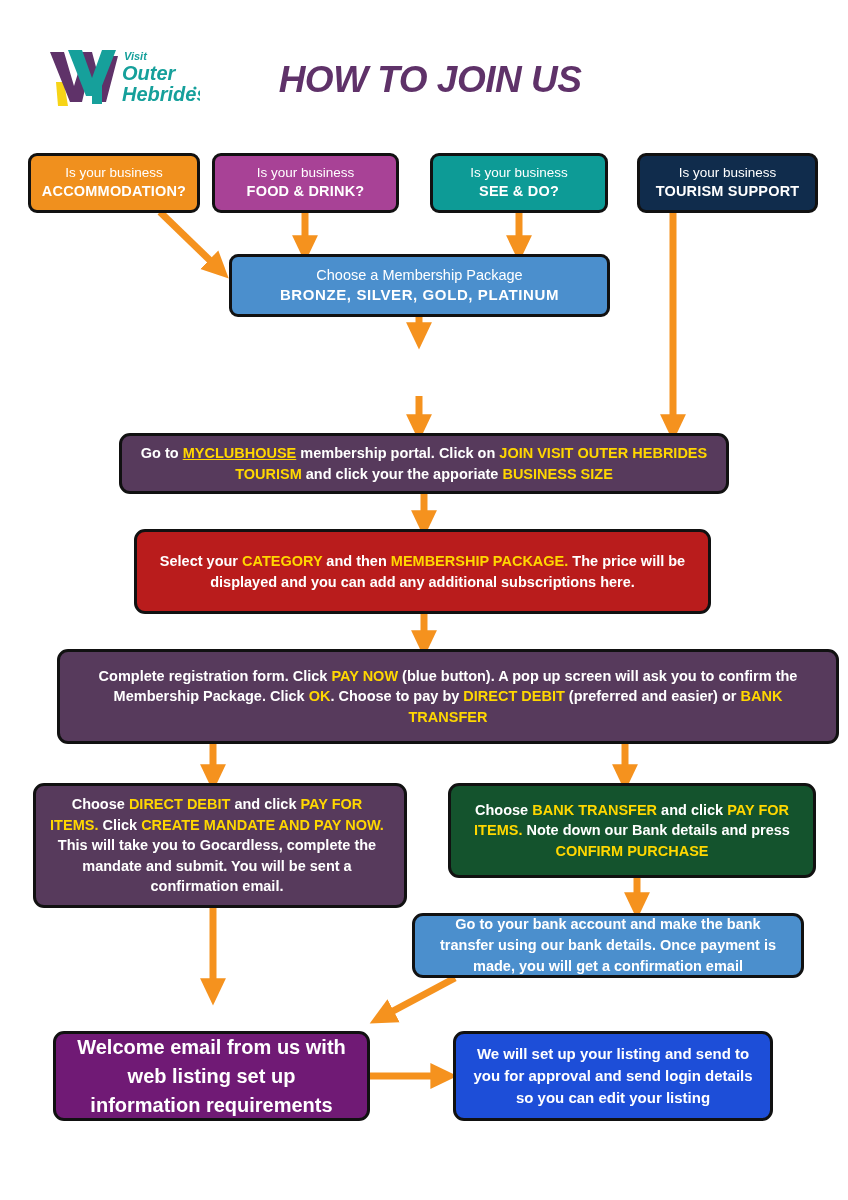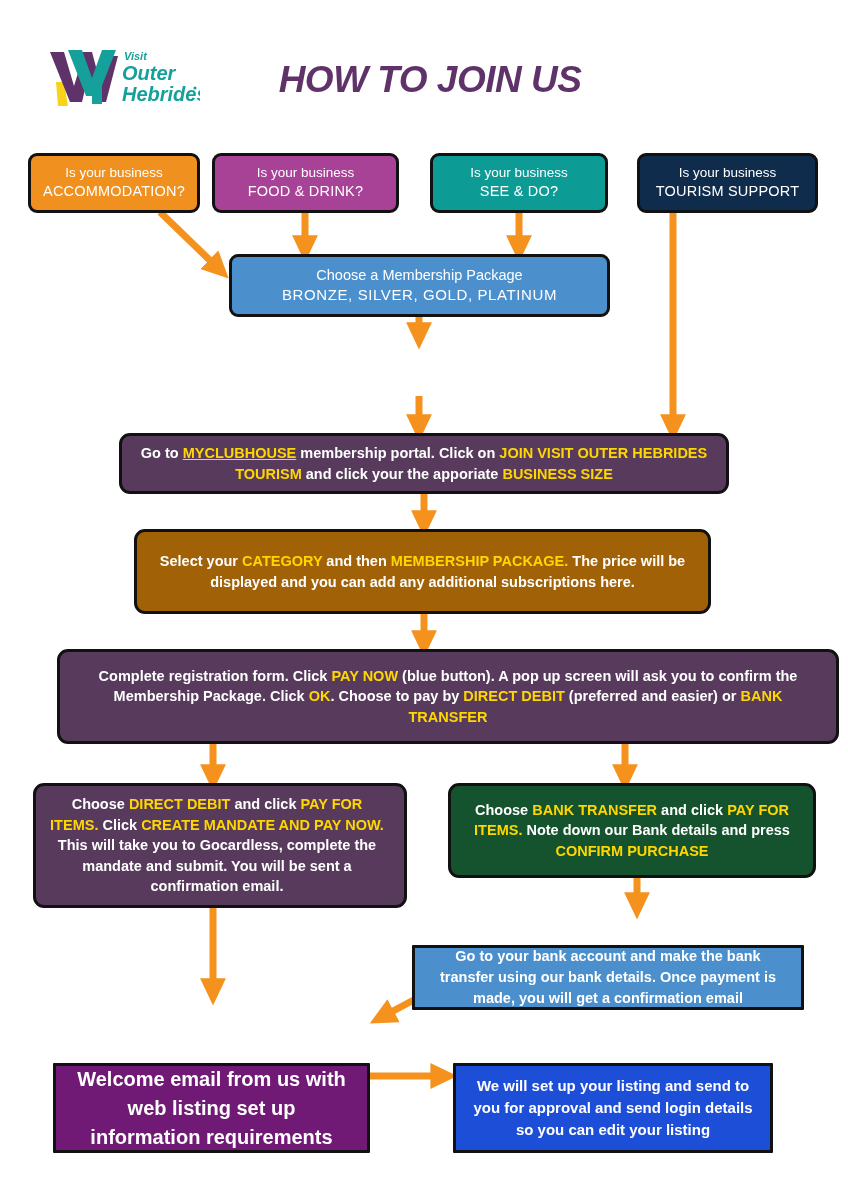--- a/index.html
+++ b/index.html
@@ -29,21 +29,21 @@
     position: absolute;
     border: 3px solid #111111;
     border-radius: 9px;
     color: #ffffff;
     display: flex; flex-direction: column;
     align-items: center; justify-content: center;
     text-align: center;
     line-height: 1.33;
   }
   .node .l1 { font-weight: normal; }
-  .node .l2 { font-weight: normal; }
+  .node .l2 { font-weight: bold; }
 
   .q-node { font-size: 13.5px; padding: 6px 10px; }
   .q-node .l1 { font-size: 13.5px; }
   .q-node .l2 { font-size: 14.5px; letter-spacing: 0.2px; }
 
   .blue-node { font-size: 14px; padding: 8px 12px; }
   .blue-node .l1 { font-size: 14.5px; }
   .blue-node .l2 { font-size: 15px; letter-spacing: 0.6px; }
 
   .step {
@@ -56,28 +56,27 @@
     font-weight: bold;
     line-height: 1.42;
     padding: 10px 16px;
   }
   .step .hl { color: #ffd700; }
   .step .hl-u { color: #ffd700; text-decoration: underline; }
 
   .plain {
     position: absolute;
     border: 3px solid #111111;
-    border-radius: 1px;
+    border-radius: 11px;
     color: #ffffff;
     display: flex; align-items: center; justify-content: center;
     text-align: center;
     font-weight: bold;
     line-height: 1.45;
     padding: 11px 16px;
-    margin-top: 32px;
   }
 
   
   #arrows { position: absolute; left: 0; top: 0; width: 848px; height: 1200px; pointer-events: none; }
 </style>
 </head>
 <body>
 
 <div id="canvas">
 
@@ -192,21 +191,21 @@
     <span class="l2">BRONZE, SILVER, GOLD, PLATINUM</span>
   </div>
 
 
   <div class="step" style="left:119px; top:433px; width:610px; height:61px; background:#573a5c; font-size:14.5px;">
     <div>
       <span>Go to </span><span class="hl-u">MYCLUBHOUSE</span><span> membership portal. Click on </span><span class="hl">JOIN VISIT OUTER HEBRIDES TOURISM</span><span> and click your the apporiate </span><span class="hl">BUSINESS SIZE</span>
     </div>
   </div>
 
-  <div class="step" style="left:134px; top:529px; width:577px; height:85px; background:#a16207; font-size:14.5px;">
+  <div class="step" style="left:134px; top:529px; width:577px; height:85px; background:#b91c1c; font-size:14.5px;">
     <div>
       <span>Select your </span><span class="hl">CATEGORY</span><span> and then  </span><span class="hl">MEMBERSHIP PACKAGE.</span><span> The price will be displayed and you can add any additional subscriptions here.</span>
     </div>
   </div>
 
   <div class="step" style="left:33px; top:649px; width:782px; height:95px; background:#573a5c; font-size:14.5px;margin-left:24px;">
     <div>
       <span>Complete registration form. Click </span><span class="hl">PAY NOW</span><span> (blue button). A pop up screen will ask you to confirm the Membership Package. Click </span><span class="hl">OK</span><span>. Choose to pay by </span><span class="hl">DIRECT DEBIT</span><span> (preferred and easier) or </span><span class="hl">BANK TRANSFER</span>
     </div>
   </div>

